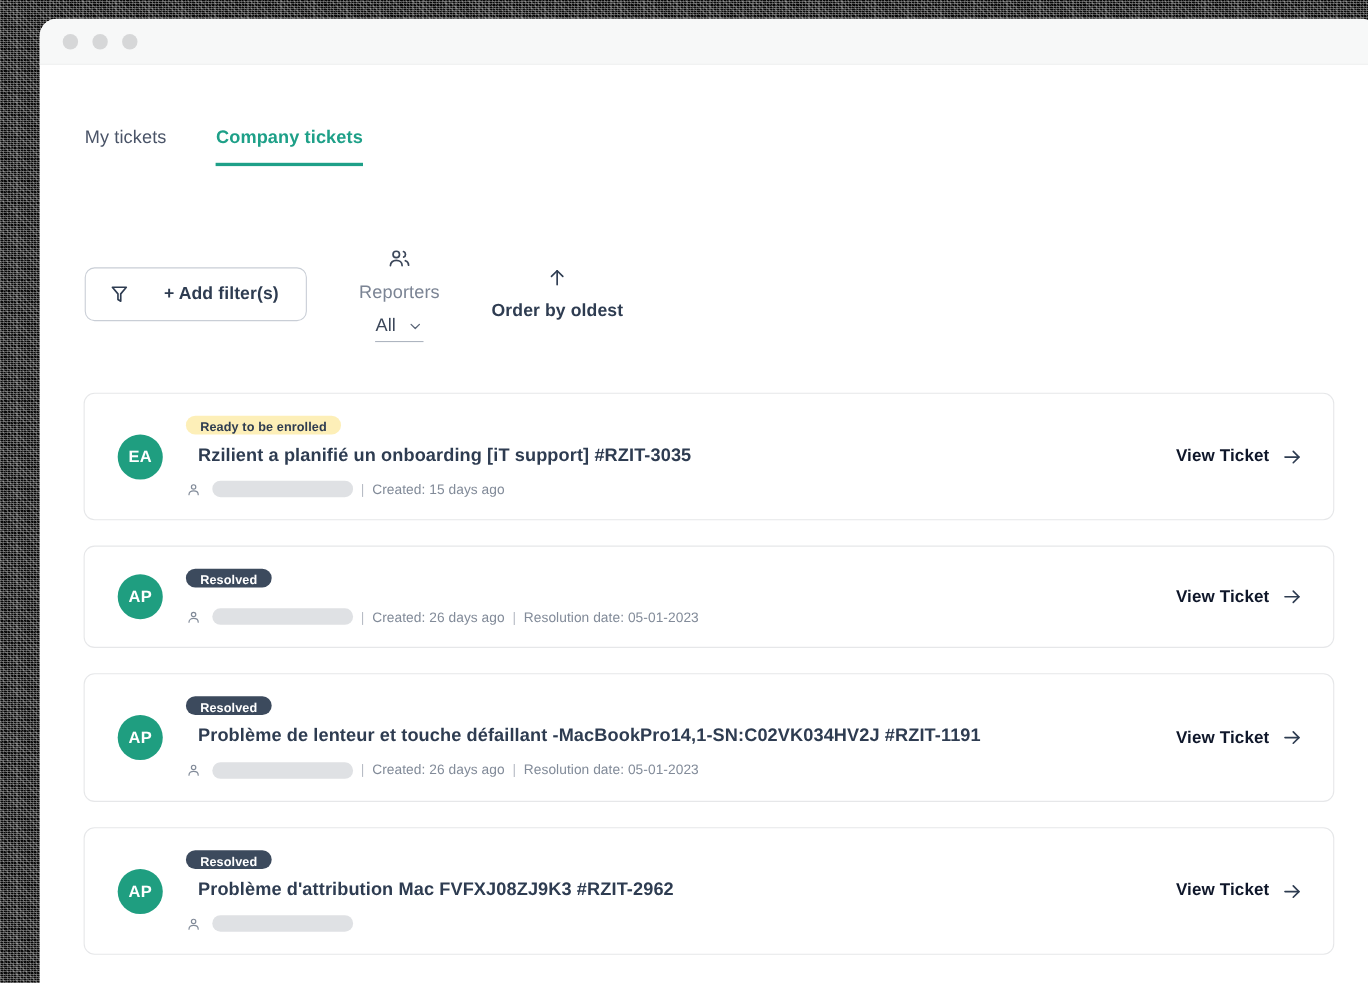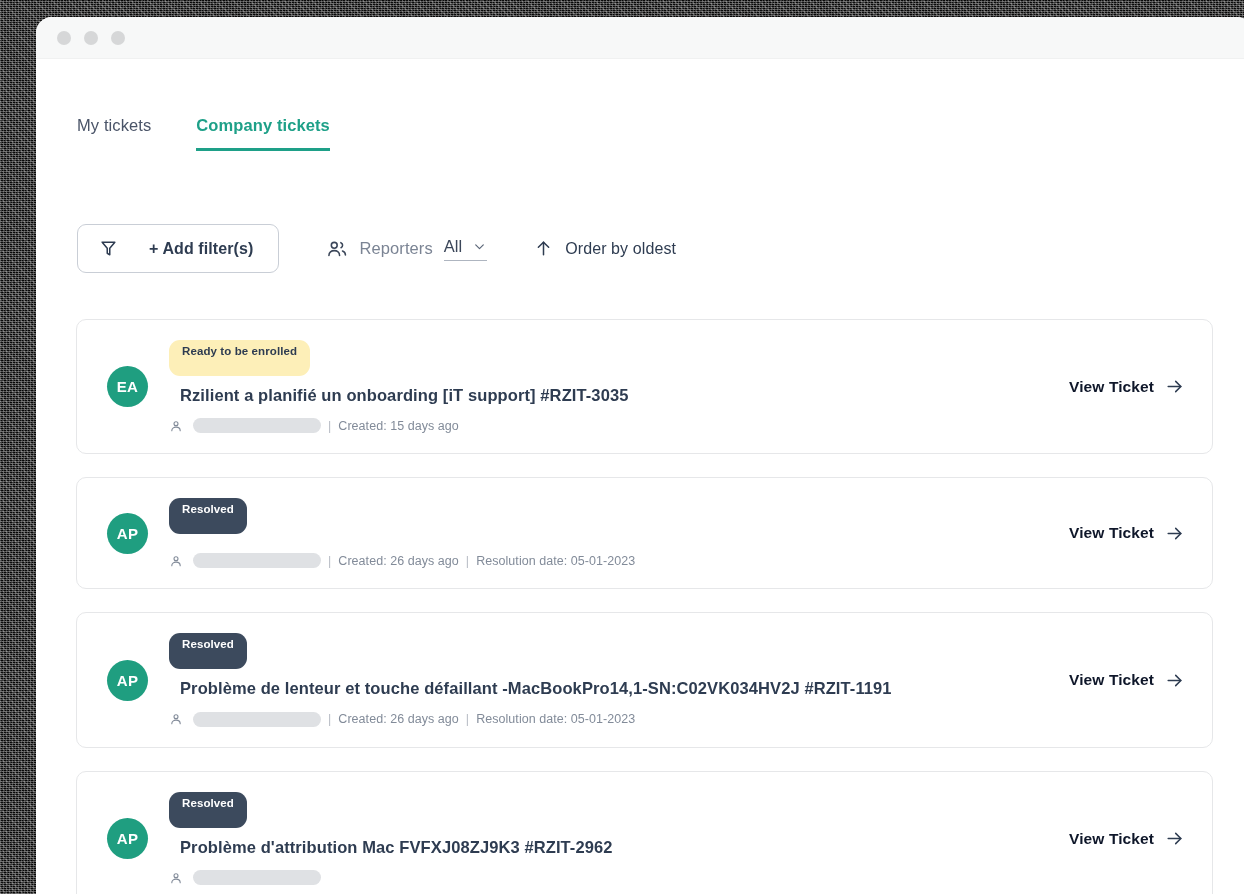--- a/index.html
+++ b/index.html
@@ -106,20 +106,21 @@
     color: #2e3c51;
     background: #fff;
     cursor: pointer;
     letter-spacing: .1px;
   }
   #reporters {
     display: flex;
     align-items: center;
     gap: 11px;
     cursor: pointer;
+    flex-direction: column;
   }
   #reporters .lbl {
     font-size: 16.5px;
     color: #7b8494;
     letter-spacing: .1px;
   }
   #reporters .sel {
     font-size: 16.5px;
     color: #3b4659;
     border-bottom: 1.5px solid #aeb5c0;
@@ -127,24 +128,25 @@
     padding-right: 1px;
     display: flex;
     align-items: center;
     gap: 11px;
   }
   #order-by {
     display: flex;
     align-items: center;
     gap: 12px;
     font-size: 16px;
-    font-weight: normal;
+    font-weight: bold;
     color: #2e3c51;
     cursor: pointer;
     letter-spacing: .1px;
+    flex-direction: column;
   }
 
   
   #tickets { margin-top: 46px; }
 
   .card {
     border: 1px solid #e6e7e9;
     border-radius: 10px;
     background: #fff;
     display: flex;
@@ -169,21 +171,21 @@
     margin-right: 21px;
   }
 
   .card-body { flex: 1; min-width: 0; }
 
   .badge {
     display: inline-block;
     font-size: 11.5px;
     font-weight: bold;
     border-radius: 11px;
-    padding: 5px 13px 19px;
+    padding: 5px 13px 0;
     letter-spacing: .1px;
     margin-bottom: 8px;
   }
   .badge.enrolled { background: #fdefb8; color: #2e3c51; }
   .badge.resolved { background: #3c4a5d; color: #ffffff; }
 
   .title {
     font-size: 16.5px;
     font-weight: bold;
     color: #2e3c51;

